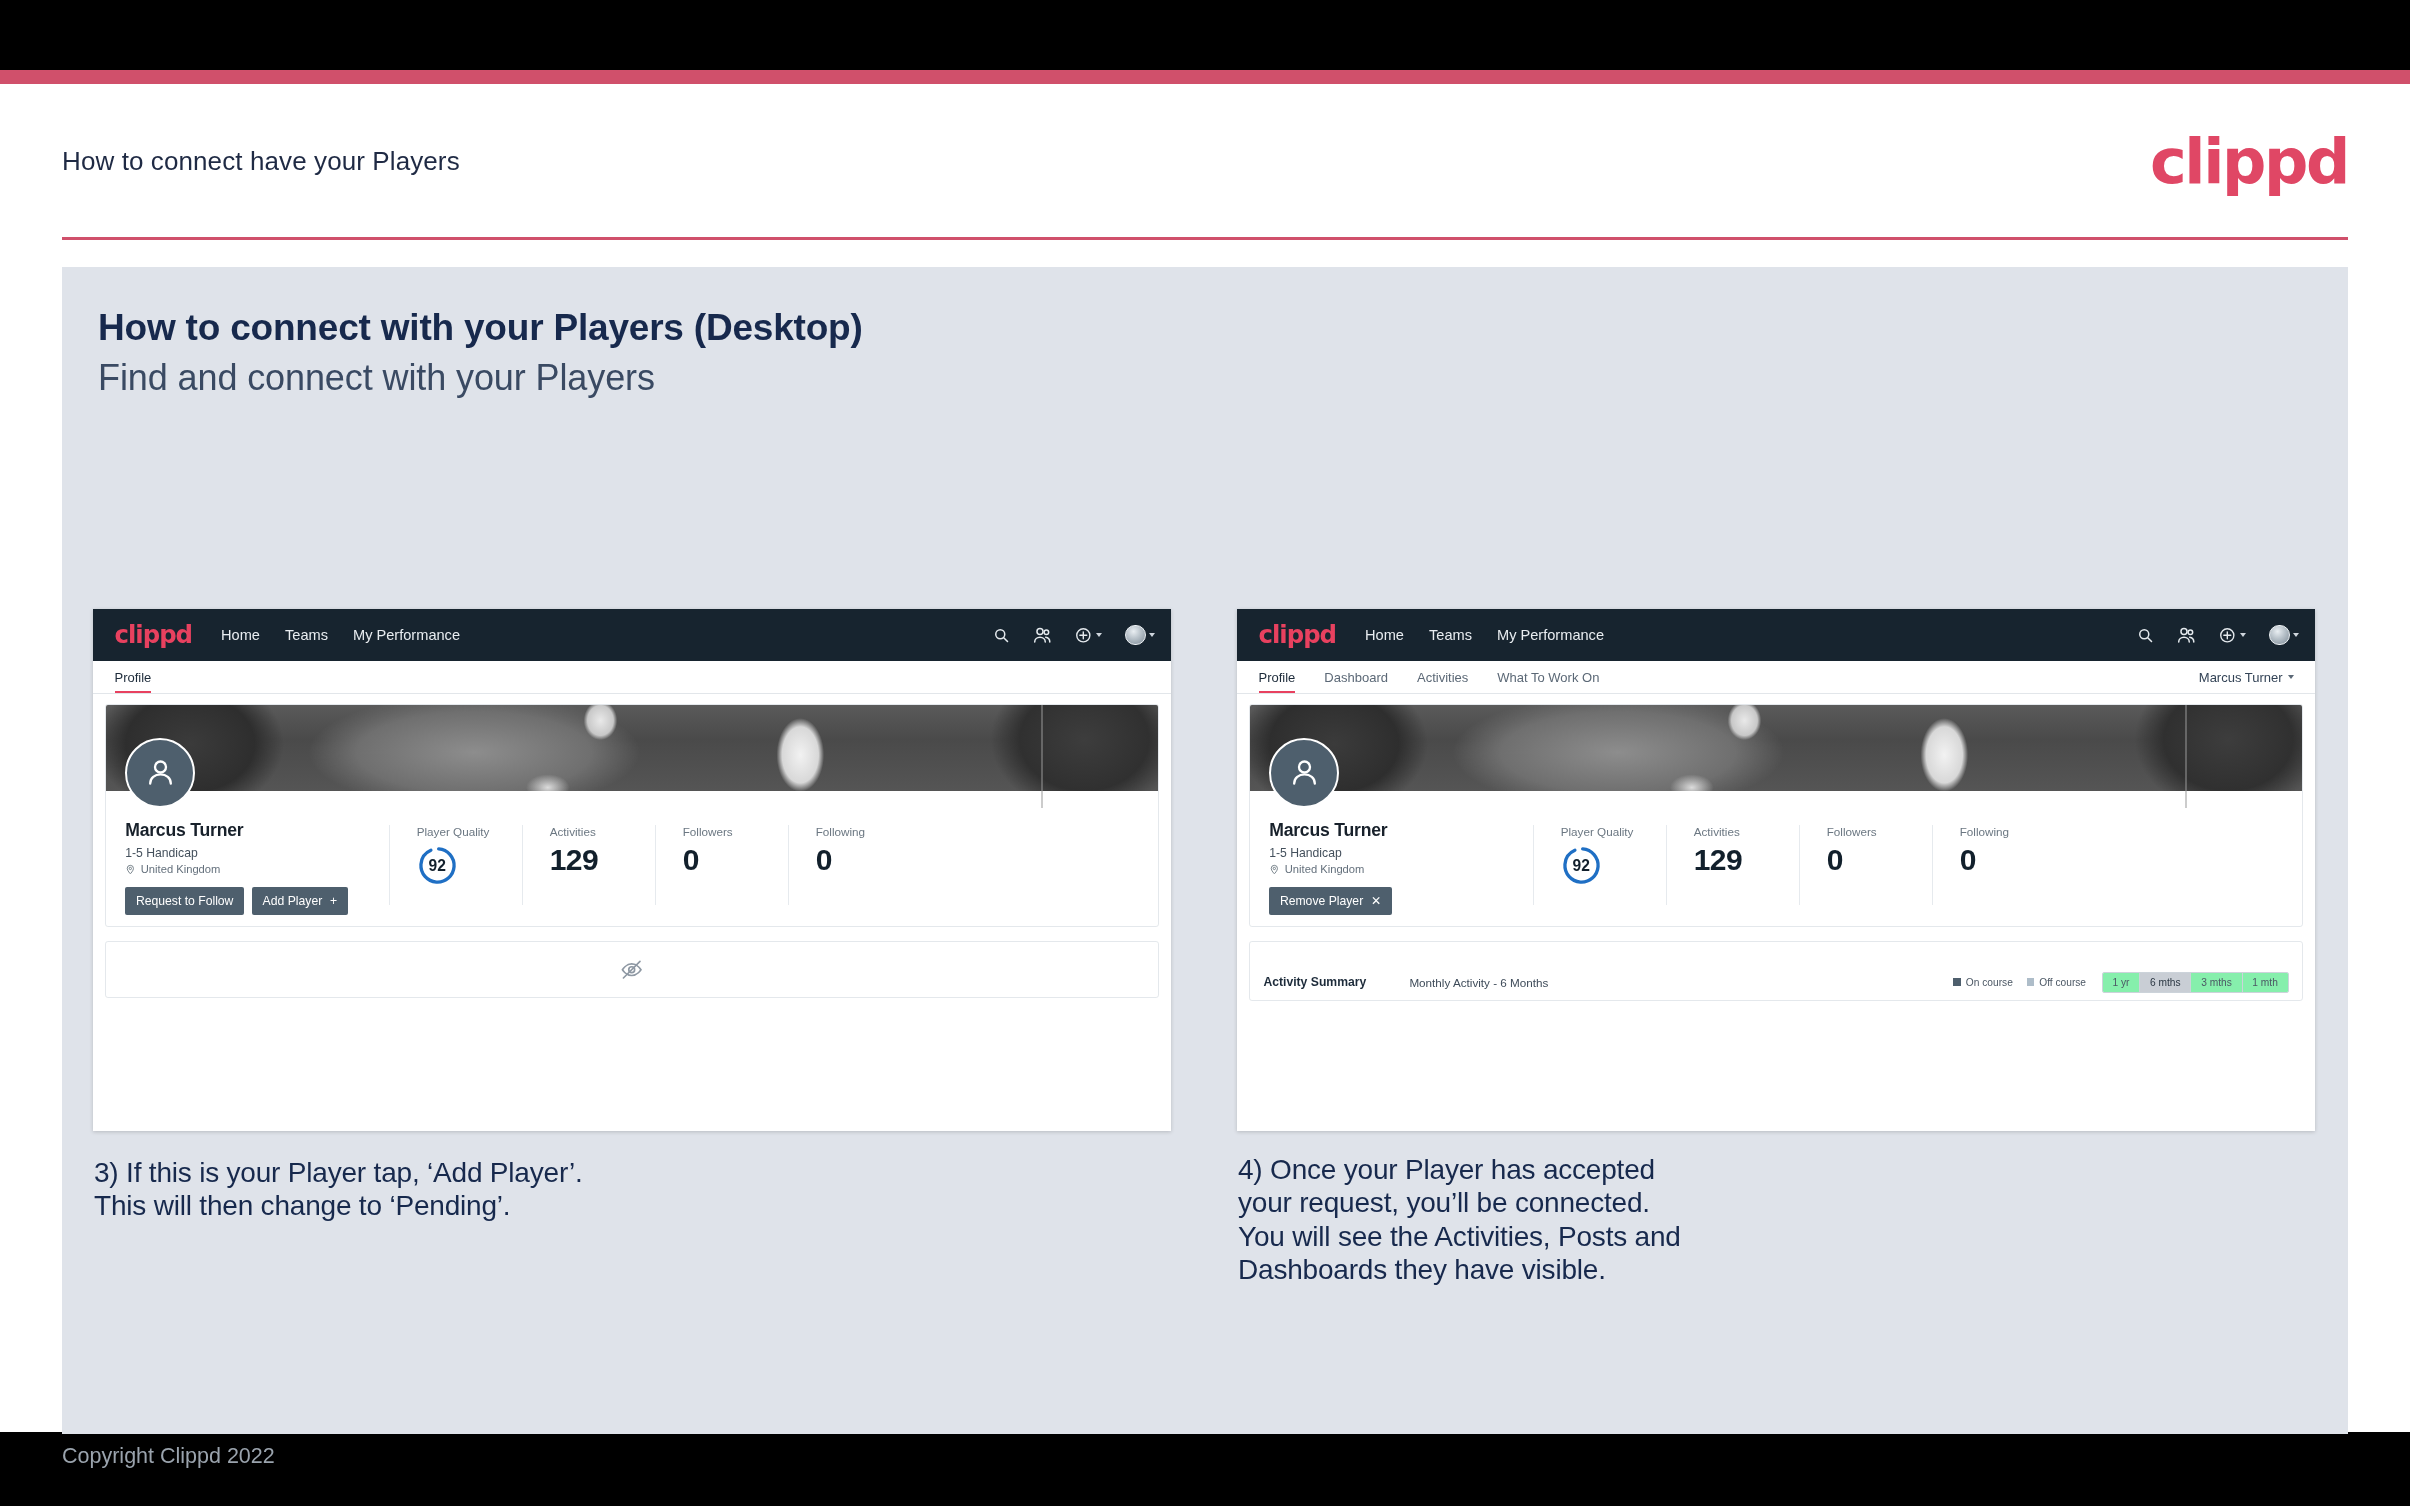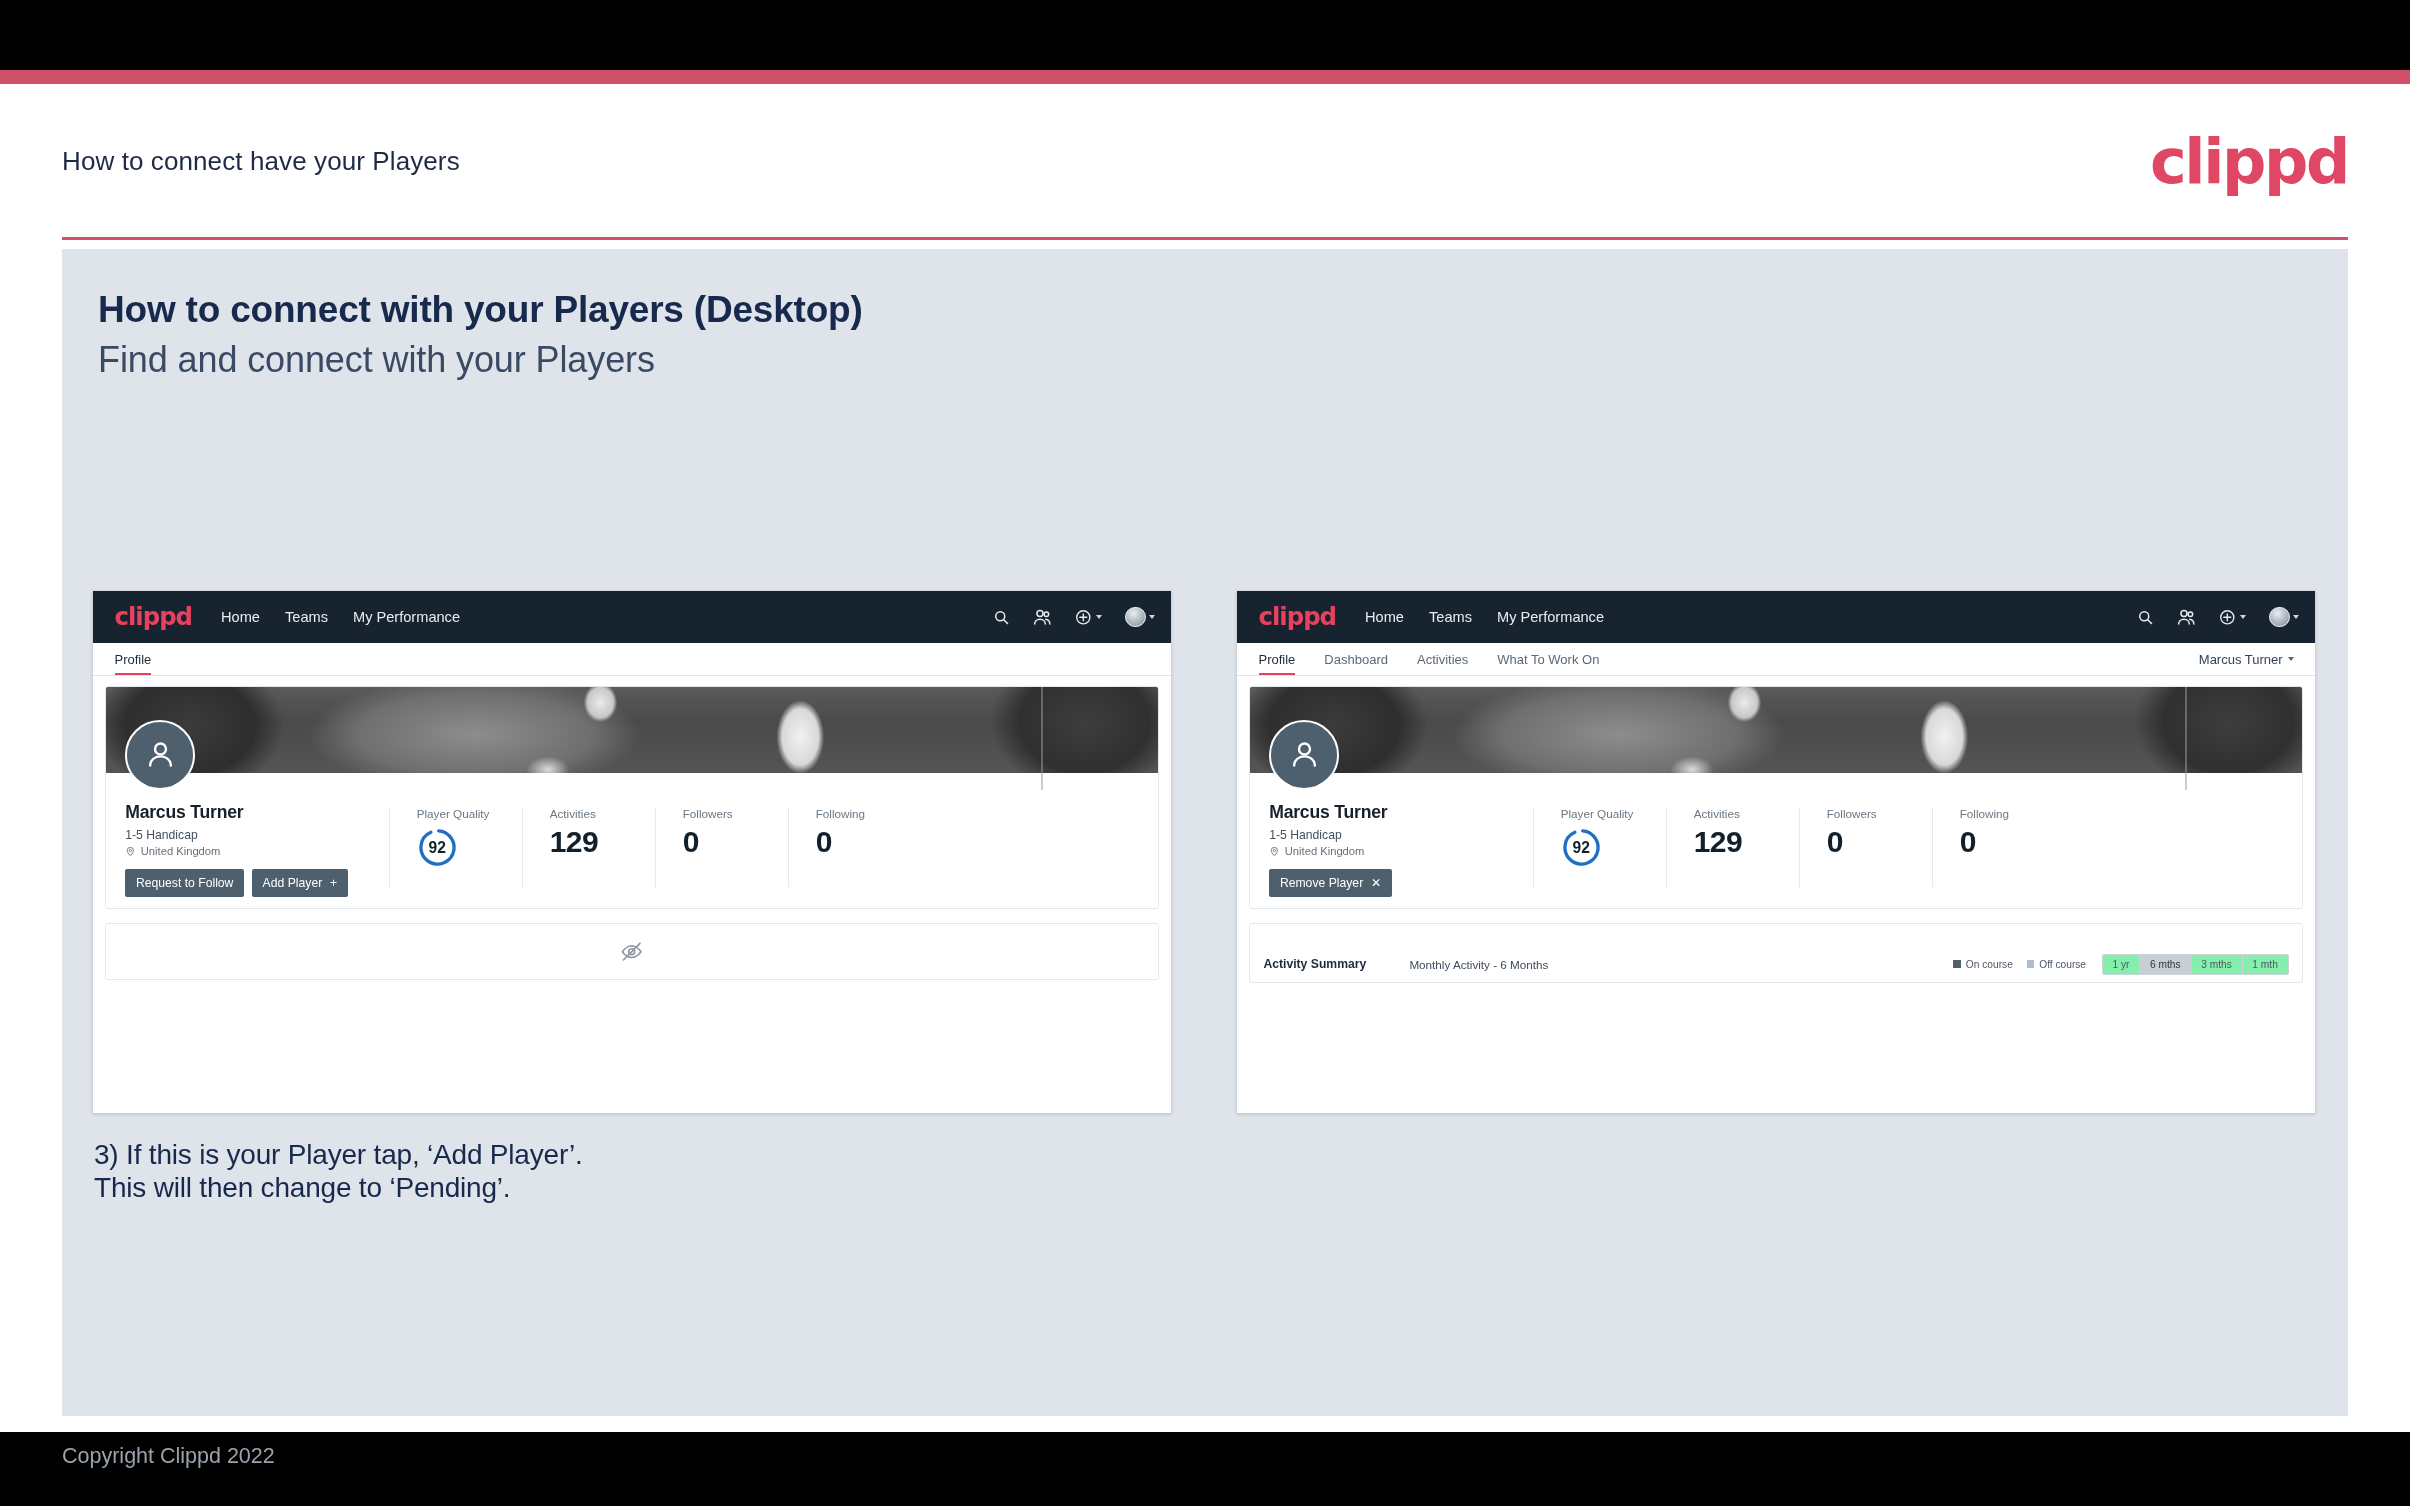--- a/index.html
+++ b/index.html
@@ -68,21 +68,21 @@
   .header-rule {
     position: absolute;
     left: 62px; top: 153px;
     width: 2286px; height: 2.9px;
     background: #d0506b;
   }
 
   
   .panel {
     position: absolute;
-    left: 62px; top: 165px;
+    left: 62px; top: 183px;
     width: 2286px; height: 1167px;
     background: #dfe3ea;
   }
 
   
   .panel-title {
     position: absolute;
     left: 36px; top: 40px;
     font-size: 37px;
     font-weight: bold;
@@ -719,20 +719,24 @@
               <div class="chart-bar"></div>
             </div>
           </div>
         </div>
 
         <div class="shot-fade"></div>
       </div>
 
       <div class="caption caption-left">3) If this is your Player tap, ‘Add Player’.
 This will then change to ‘Pending’.</div>
+      <div class="caption caption-right">4) Once your Player has accepted
+your request, you’ll be connected.
+You will see the Activities, Posts and
+Dashboards they have visible.</div>
 
     </div>
 
     <div class="footer">Copyright Clippd 2022</div>
 
   </div>
 </div>
 
 
 </body></html>

